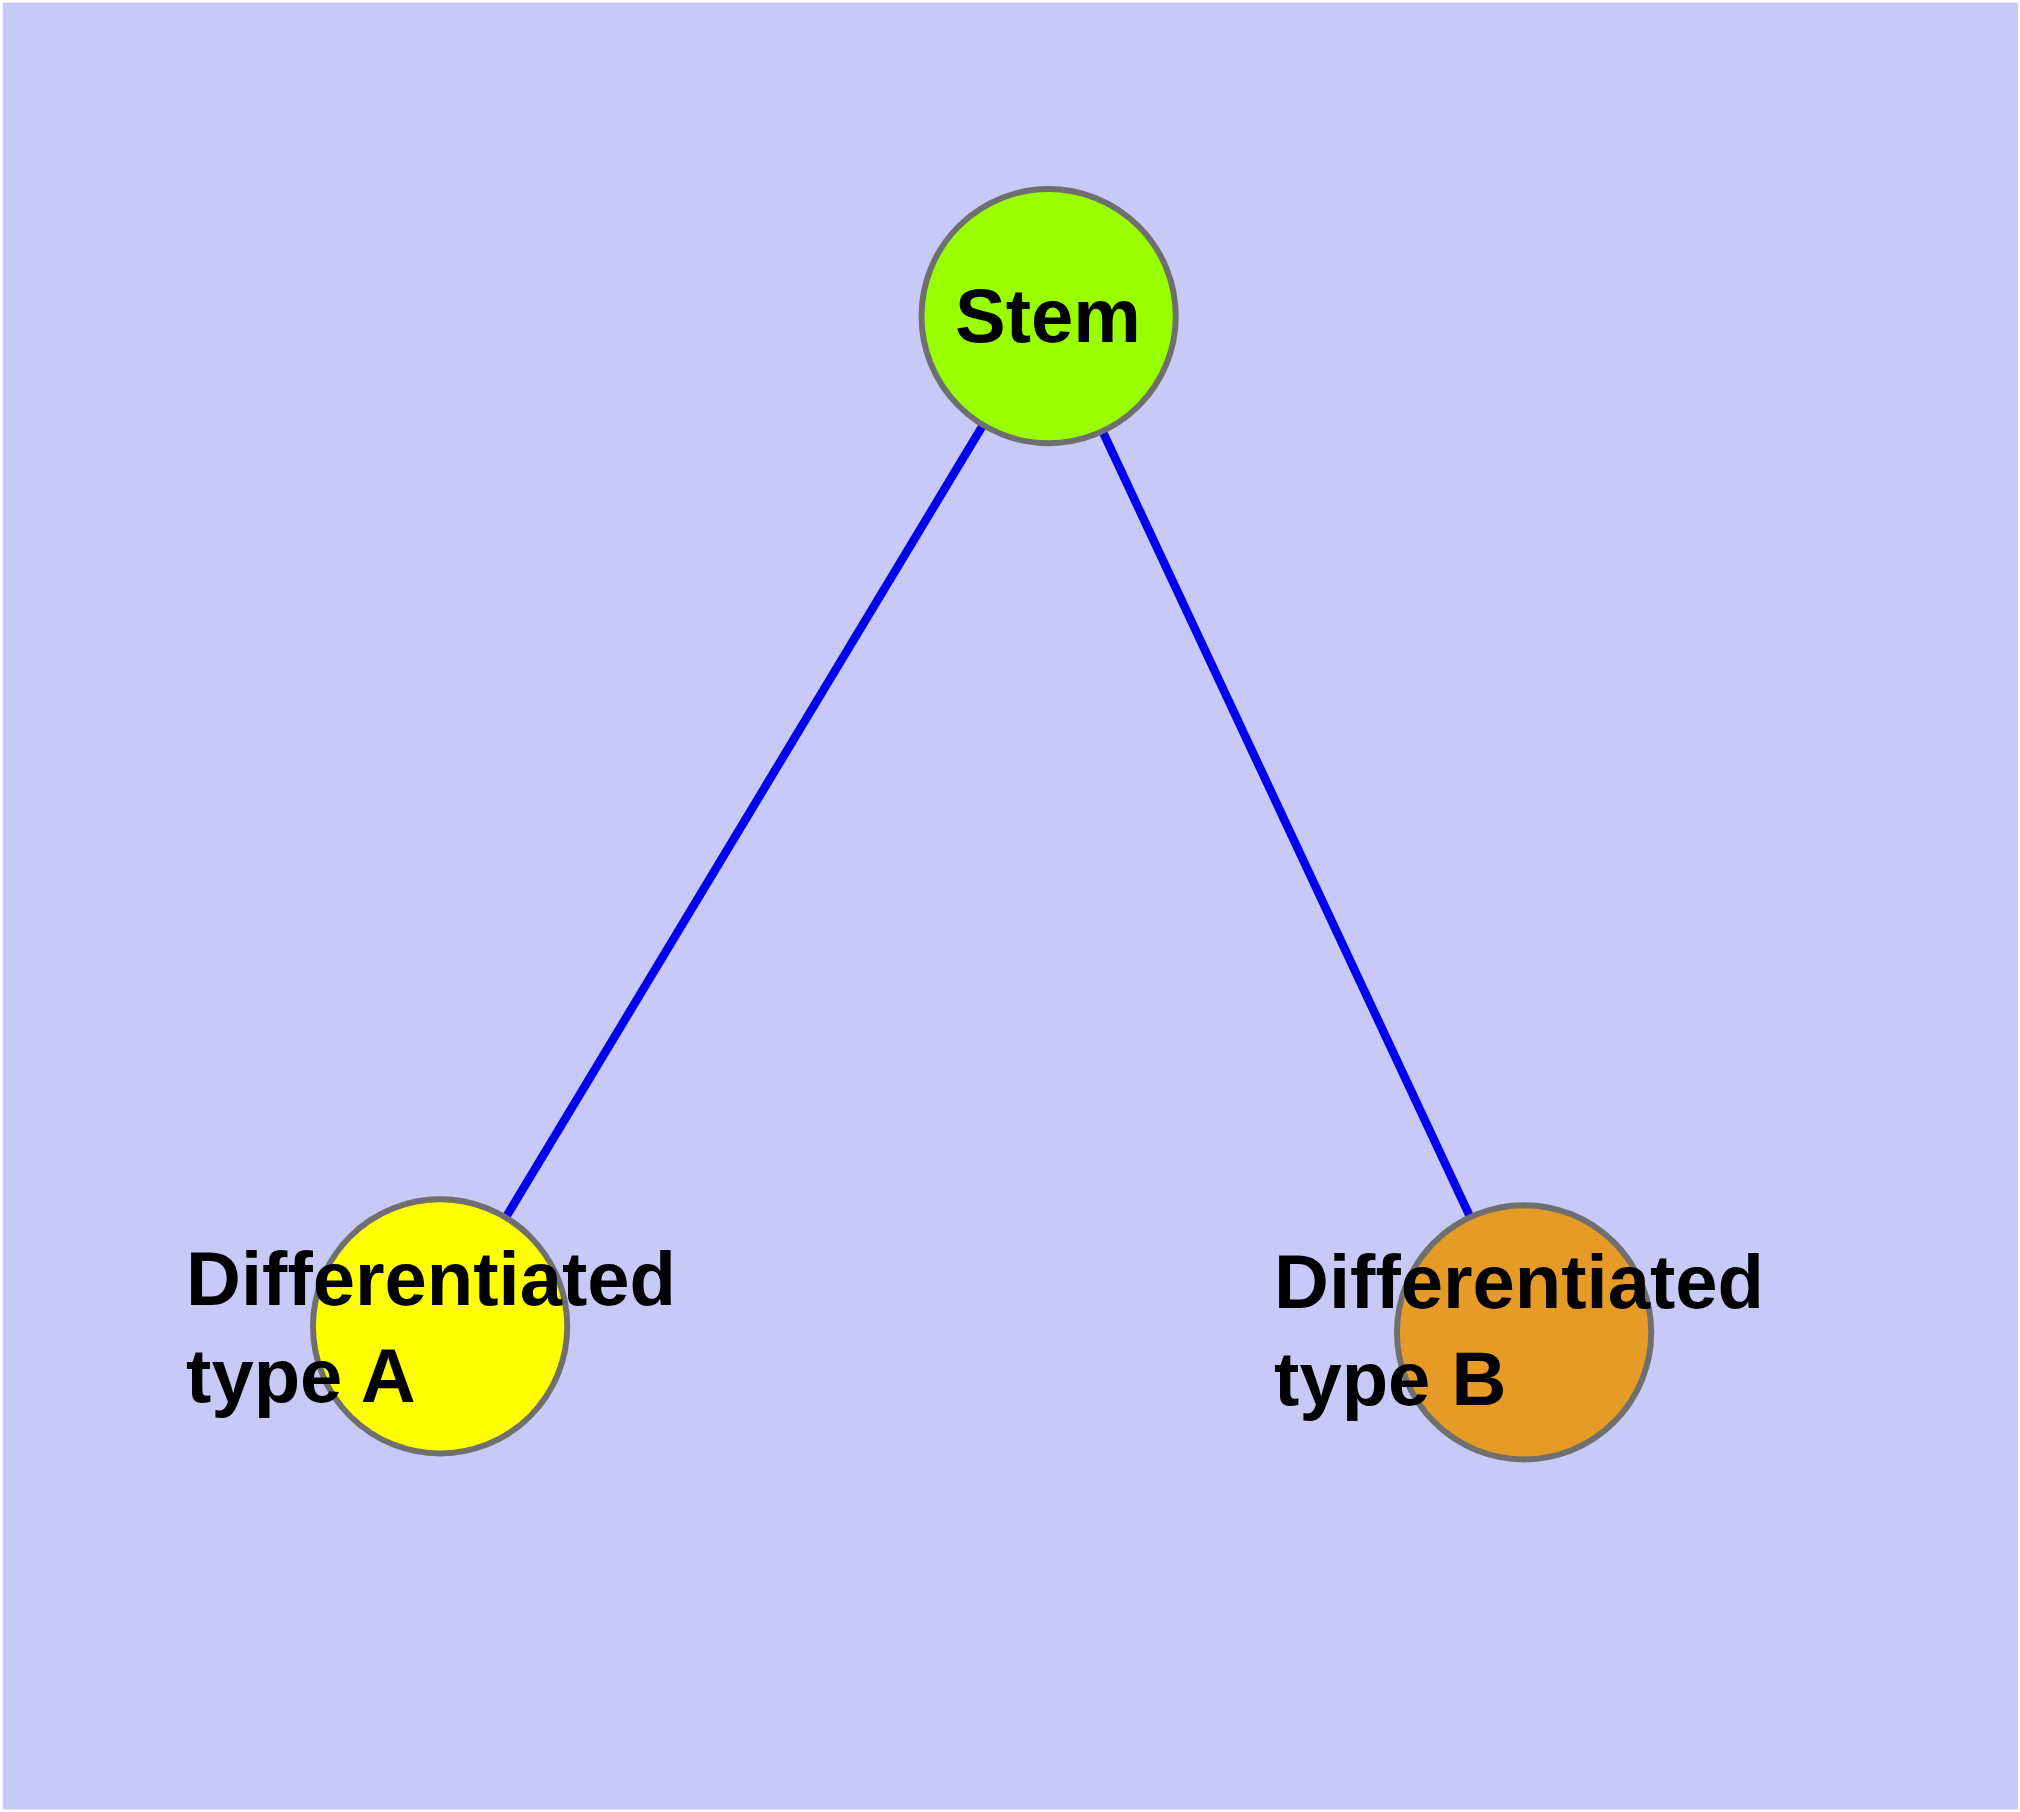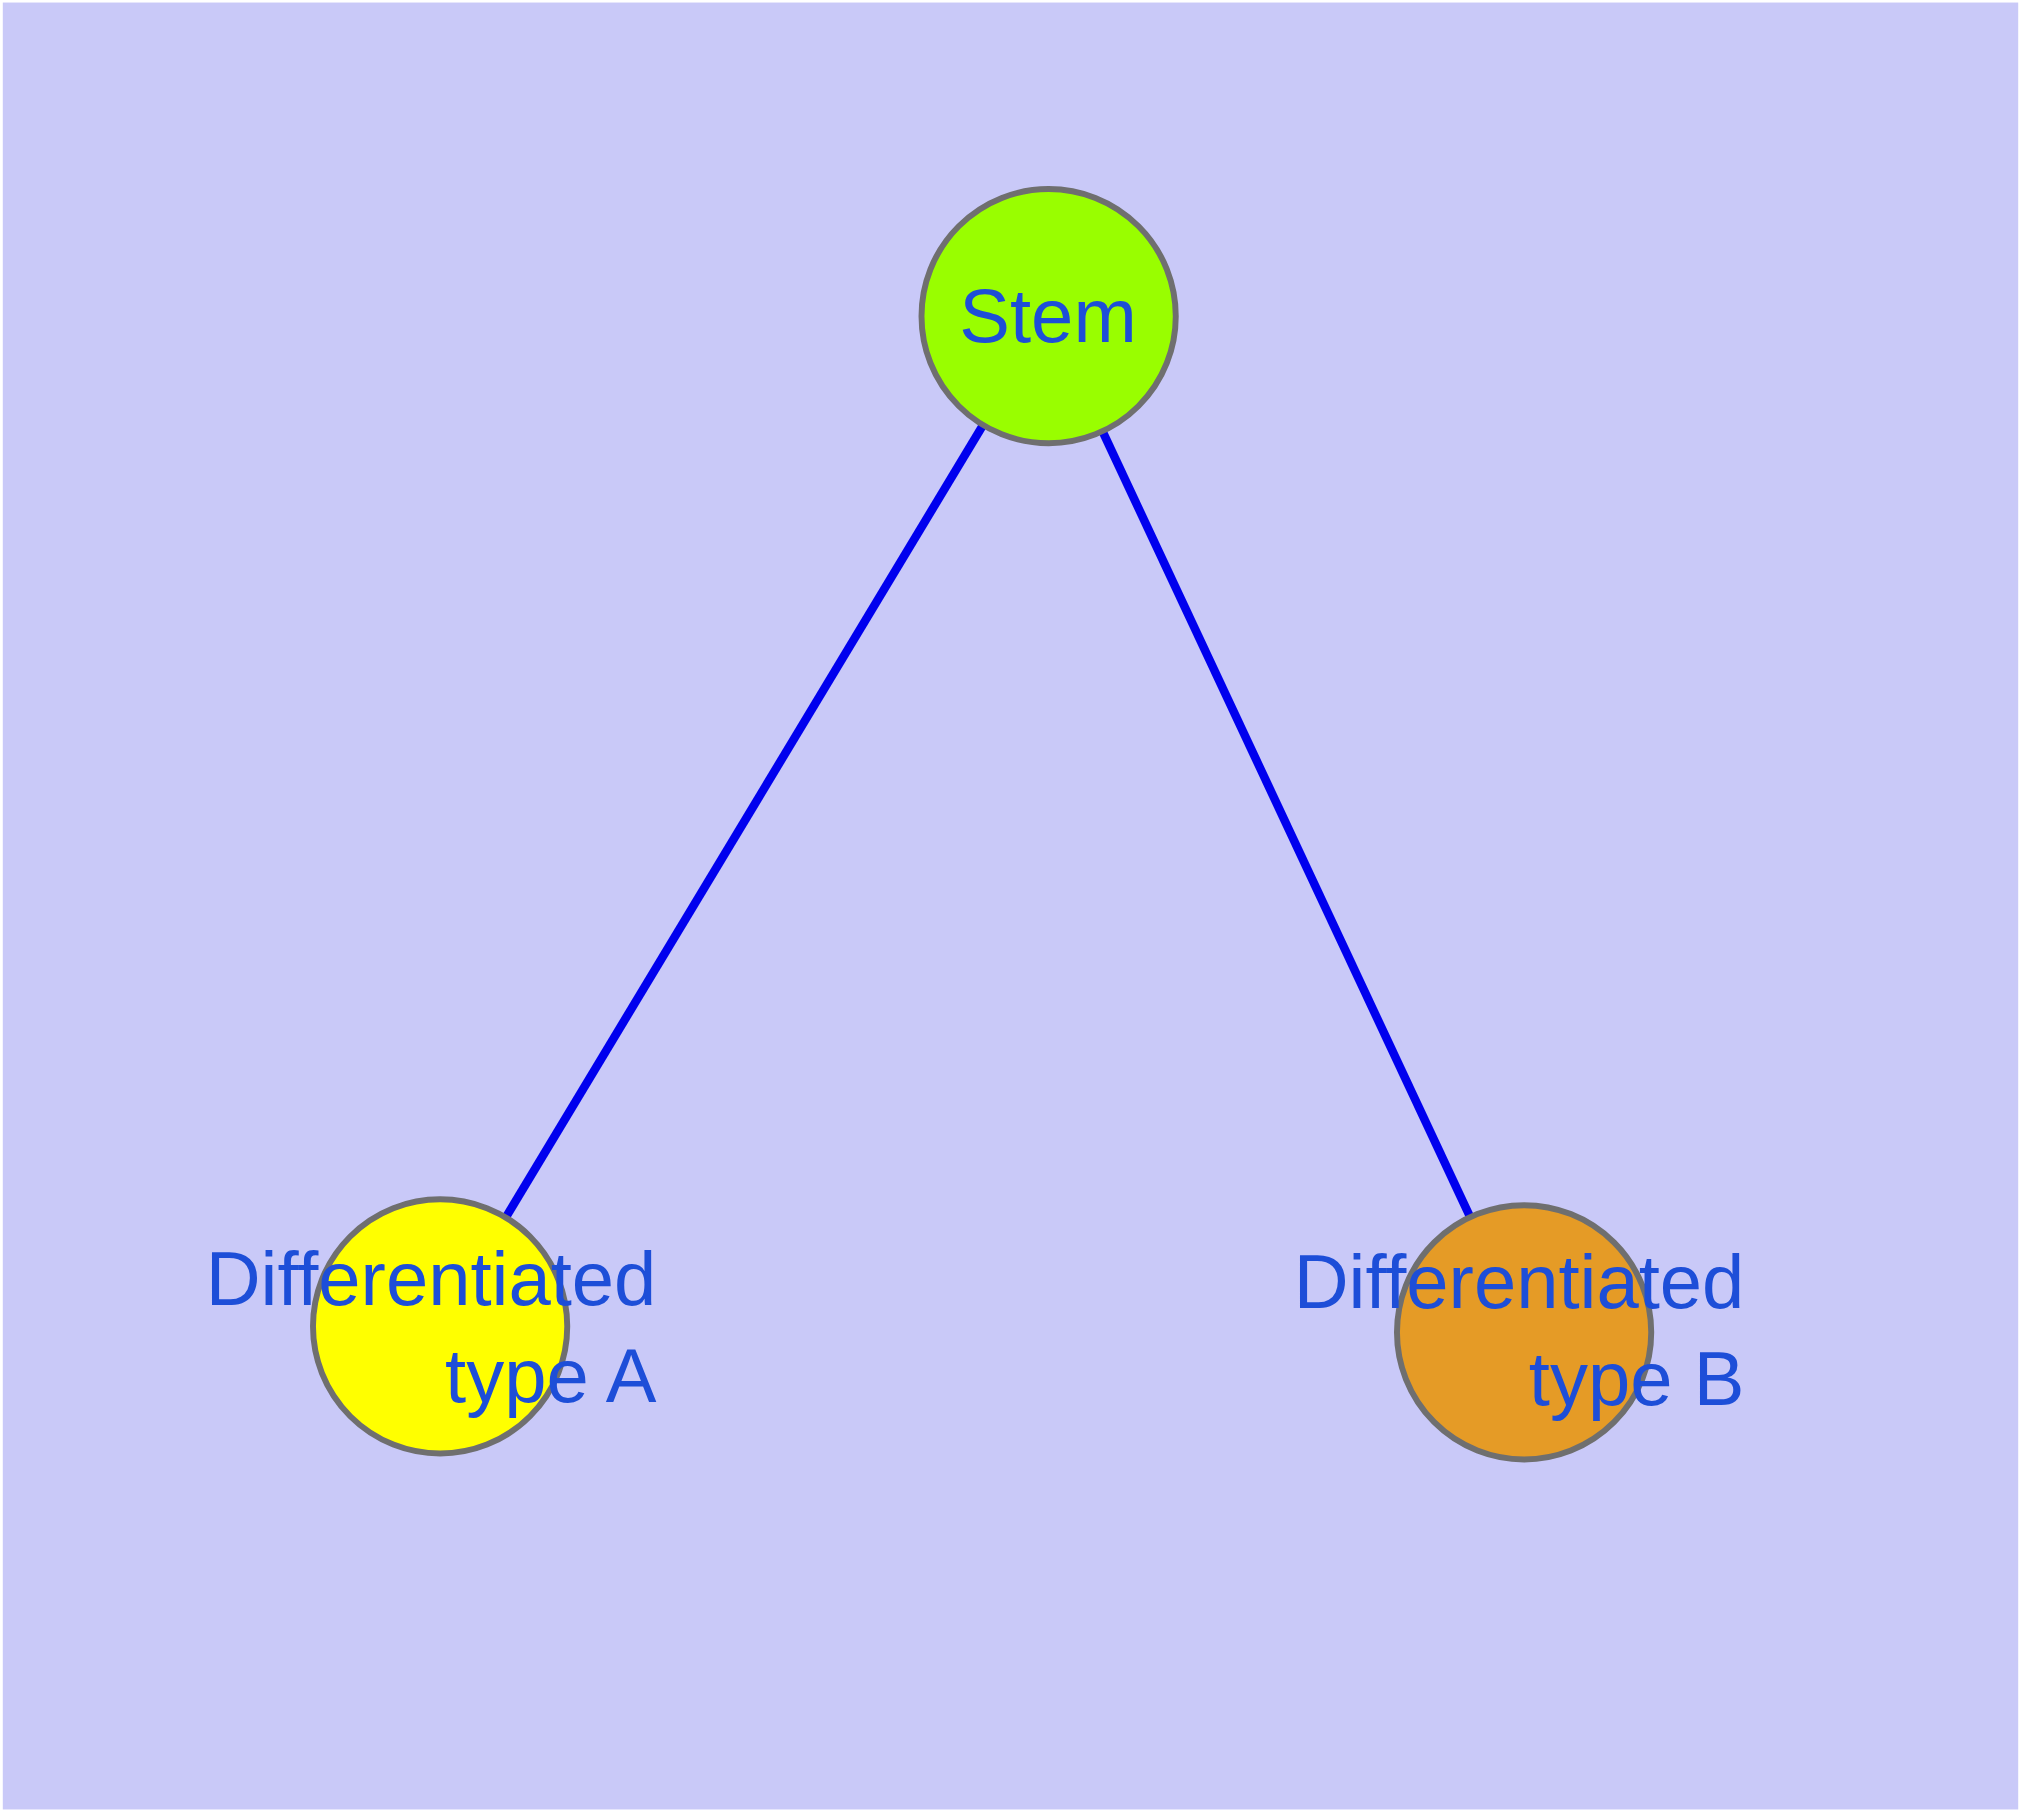--- a/index.html
+++ b/index.html
@@ -22,25 +22,25 @@
   .edge {
     stroke-width: 10;
     fill: none;
   }
   .node {
     stroke-width: 7;
   }
   .node-label {
     position: absolute;
     transform: translate(-50%, -50%);
-    font-weight: normal;
+    font-weight: bold;
     font-size: 76px;
     line-height: 1.27;
-    color: #1d4ed8;
-    text-align: right;
+    color: #000000;
+    text-align: left;
     white-space: pre-line;
     pointer-events: none;
   }
 </style>
 </head>
 <body>
 
 <svg class="canvas" width="2021" height="1812" viewBox="0 0 2384 2138">
 
   <rect x="3" y="3" width="2378" height="2132" fill="#C9C9F8"></rect>

